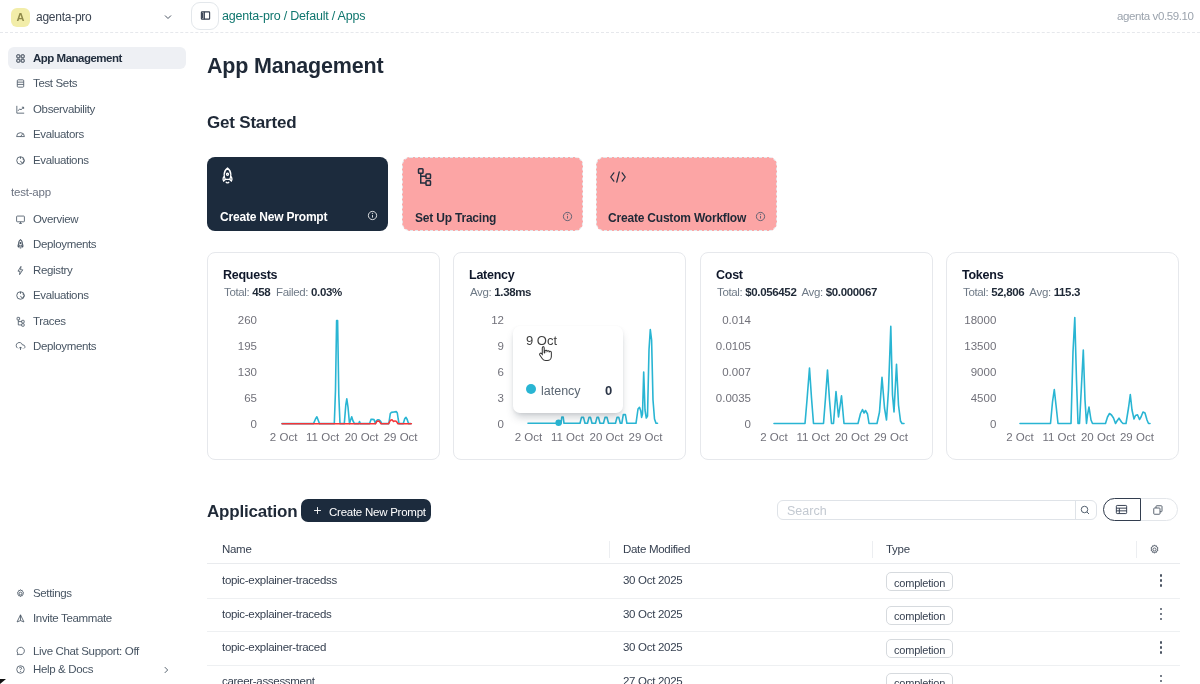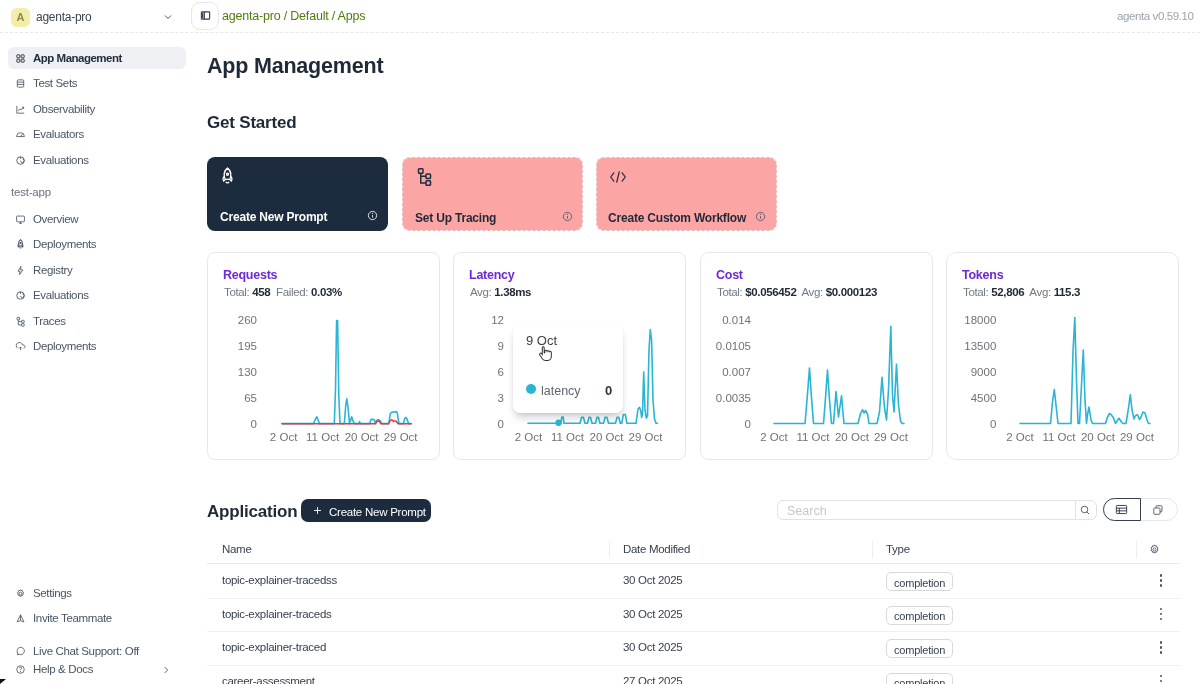--- a/index.html
+++ b/index.html
@@ -10,39 +10,39 @@
 .nav-item svg { position:absolute; left:7px; }
 .nav-item svg, .bot-item svg { width:11px; height:11px; }
 .nav-item span { position:absolute; left:25px; }
 .nav-active { background:#eef0f4; color:#222e3e; font-weight:700; letter-spacing:-0.5px; }
 .bot-item { position:absolute; left:8px; width:178px; height:22px; display:flex; align-items:center; color:#485563; font-size:11.5px; letter-spacing:-0.35px; white-space:nowrap; }
 .bot-item svg { position:absolute; left:7px; }
 .bot-item span { position:absolute; left:25px; }
 .gs-card { position:absolute; top:157px; width:181px; height:74px; border-radius:8px; }
 .gs-light { border:1px dashed #e4e7eb; background:#fca5a5; }
 .stat-card { position:absolute; top:252px; width:233px; height:208px; border-radius:8px; border:1px solid #e6e8ec; background:#fff; }
-.stat-title { position:absolute; top:15px; left:15px; font-size:12.5px; letter-spacing:-0.25px; font-weight:700; color:#6d28d9;text-align:right; }
+.stat-title { position:absolute; top:15px; left:15px; font-size:12.5px; letter-spacing:-0.25px; font-weight:700; color:#0f172a;text-align:right; }
 .stat-sub { position:absolute; top:33px; left:16px; font-size:11.5px; letter-spacing:-0.35px; color:#6f7a87; white-space:nowrap; }
 .stat-sub b { color:#1f2937; font-weight:700; }
 .cell { font-size:11.5px; letter-spacing:-0.3px; color:#374151; white-space:nowrap; }
 .dots { width:14px; height:14px; }
 .dots i { display:block; width:2.5px; height:2.5px; border-radius:50%; background:#4b5563; margin:0 auto 2.5px; }
 </style>
 </head>
 <body>
 <div id="page">
 
 <div class="a" style="left:0;top:32px;width:1200px;border-top:1px dashed #e6e8ec;"></div>
 <div class="a" style="left:191px;top:2px;width:28px;height:28px;border:1.5px solid #e3e7eb;border-radius:9px;background:#fff;"></div>
 <svg class="a" style="left:200px;top:10px" width="11" height="11" viewBox="0 0 24 24" fill="none" stroke="#323d4e" stroke-width="2.4">
       <rect x="3" y="4" width="18" height="16" rx="1.5"></rect>
       <line x1="9.5" y1="4" x2="9.5" y2="20"></line>
       <rect x="4.5" y="6" width="3" height="12" fill="#323d4e" stroke="none"></rect>
     </svg>
-<div class="a" style="left:222px;top:8.5px;font-size:12.5px;letter-spacing:-0.2px;color:#4d7c0f;white-space:nowrap;">agenta-pro / Default / Apps</div>
+<div class="a" style="left:222px;top:8.5px;font-size:12.5px;letter-spacing:-0.2px;color:#0f766e;white-space:nowrap;">agenta-pro / Default / Apps</div>
 <div class="a" style="left:1117px;top:10px;font-size:11.5px;letter-spacing:-0.4px;color:#9ba3ad;white-space:nowrap;">agenta v0.59.10</div>
 
 <div class="a" style="left:11px;top:8px;width:19px;height:19px;background:#f2eda9;border-radius:6px;text-align:center;line-height:19px;font-size:11px;font-weight:700;color:#8f8a4a;">A</div>
 <div class="a" style="left:36px;top:10px;font-size:12px;letter-spacing:-0.25px;font-weight:500;color:#3b4452;">agenta-pro</div>
 <svg class="a" style="left:162px;top:11px" width="12" height="12" viewBox="0 0 24 24" fill="none" stroke="#4b5563" stroke-width="2">
       <path d="M6 9l6 6 6-6"></path>
     </svg>
 
 <div class="nav-item nav-active" style="top:47px;">
 <svg width="13" height="13" viewBox="0 0 24 24" fill="none" stroke="#222e3e" stroke-width="2">
@@ -216,21 +216,21 @@
 <div class="stat-card" style="left:207px;">
 <div class="stat-title">Requests</div>
 <div class="stat-sub">Total: <b>458</b>&nbsp; Failed: <b>0.03%</b></div>
 </div>
 <div class="stat-card" style="left:453px;">
 <div class="stat-title">Latency</div>
 <div class="stat-sub">Avg: <b>1.38ms</b></div>
 </div>
 <div class="stat-card" style="left:700px;">
 <div class="stat-title">Cost</div>
-<div class="stat-sub">Total: <b>$0.056452</b>&nbsp; Avg: <b>$0.000123</b></div>
+<div class="stat-sub">Total: <b>$0.056452</b>&nbsp; Avg: <b>$0.000067</b></div>
 </div>
 <div class="stat-card" style="left:946px;border-radius:10px;">
 <div class="stat-title">Tokens</div>
 <div class="stat-sub">Total: <b>52,806</b>&nbsp; Avg: <b>115.3</b></div>
 </div>
 
 <svg class="a" style="left:207px;top:250px" width="234" height="212" viewBox="207 250 234 212" font-family="Liberation Sans, sans-serif">
 <g font-size="11.5" fill="#71717a" text-anchor="end">
 <text x="257" y="323.5">260</text>
         <text x="257" y="349.5">195</text>

